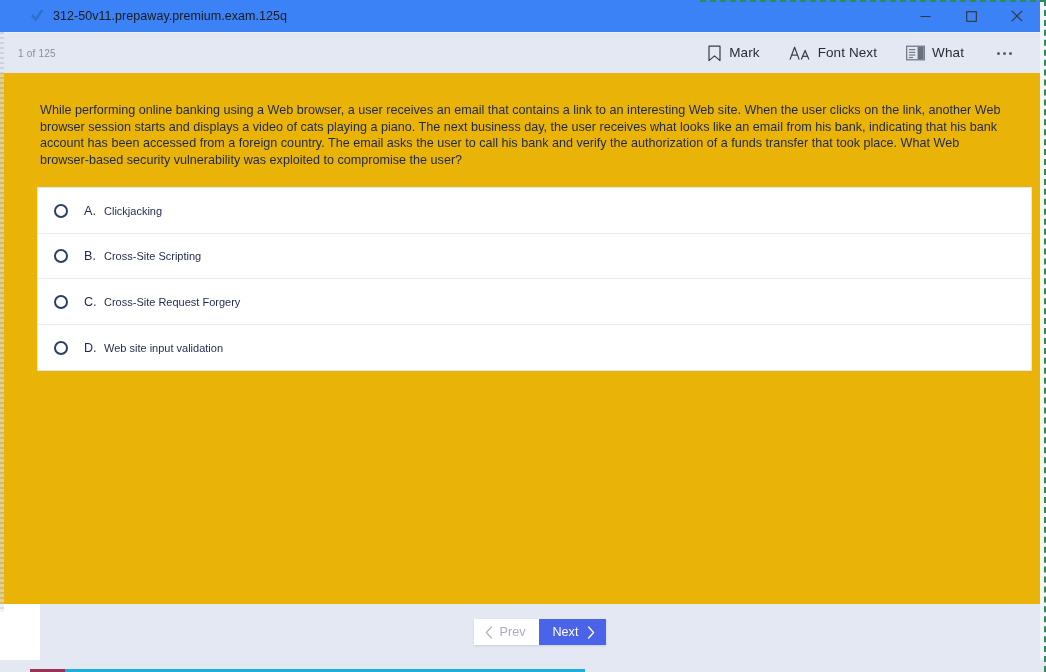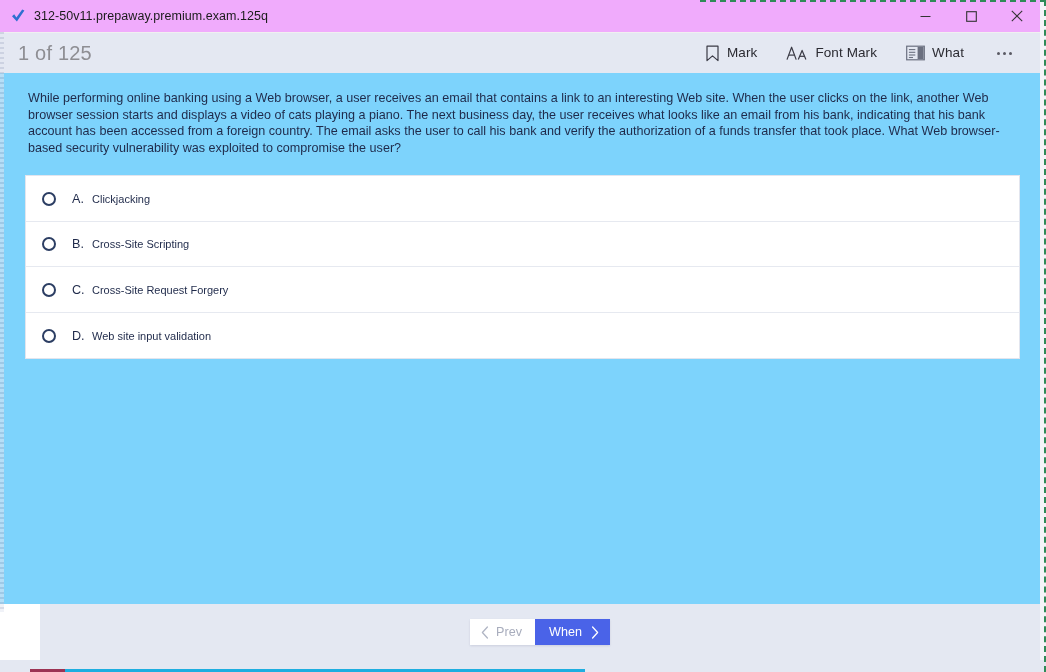--- a/index.html
+++ b/index.html
@@ -44,25 +44,26 @@
     top: 0;
     width: 1040px;
     height: 660px;
     background: #ffffff;
     display: flex;
     flex-direction: column;
   }
 
   .titlebar {
     height: 32px;
-    background: #f0abfc;
+    background: #3b82f6;
     display: flex;
     align-items: center;
     flex: 0 0 auto;
     border-bottom: 1px solid #f0f0f0;
+    padding-left: 19px;
   }
   .app-icon {
     width: 16px;
     height: 16px;
     margin-left: 10px;
     margin-right: 8px;
     flex: 0 0 auto;
     display: block;
   }
   .title-text {
@@ -91,21 +92,21 @@
   .toolbar {
     height: 40px;
     background: #e4e8f2;
     display: flex;
     align-items: center;
     flex: 0 0 auto;
     padding: 0 18px 0 18px;
     box-sizing: border-box;
   }
   .counter {
-    font-size: 20px;
+    font-size: 10px;
     color: #8e8e93;
     flex: 0 0 auto;
     letter-spacing: 0.2px;
   }
   .tool-spacer { flex: 1 1 auto; }
   .tool-btn {
     display: flex;
     gap: 7px;
     padding: 4px 9px;
     margin-left: 11px;
@@ -134,24 +135,24 @@
   .dot {
     width: 3px;
     height: 3px;
     border-radius: 50%;
     background: #5a5a64;
   }
 
   
   .content {
     flex: 1 1 auto;
-    background: #7dd3fc;
+    background: #eab308;
     overflow: hidden;
     position: relative;
-    padding: 0;
+    padding: 12px;
   }
   .question-text {
     margin: 17px 24px 0 28px;
     font-size: 12.6px;
     line-height: 16.6px;
     color: #1f2a4a;
     font-family: "Liberation Sans", sans-serif;
     text-align: left;
     max-width: 990px;
   }
@@ -324,21 +325,21 @@
     </div>
 
 
     <div class="tool-btn">
       <svg class="tool-icon" width="22" height="16" viewBox="0 0 22 16">
         <path d="M1 14.6 L5.6 2.2 L10.2 14.6" fill="none" stroke="#3a3a45" stroke-width="1.2" stroke-linejoin="round"></path>
         <line x1="2.8" y1="10.1" x2="8.4" y2="10.1" stroke="#3a3a45" stroke-width="1.2"></line>
         <path d="M12.3 14.6 L16.1 5.4 L19.9 14.6" fill="none" stroke="#3a3a45" stroke-width="1.2" stroke-linejoin="round"></path>
         <line x1="13.7" y1="11.3" x2="18.5" y2="11.3" stroke="#3a3a45" stroke-width="1.2"></line>
       </svg>
-      <span class="tool-label">Font Mark</span>
+      <span class="tool-label">Font Next</span>
     </div>
 
     <div class="tool-btn">
       <svg class="tool-icon" width="19" height="16" viewBox="0 0 19 16">
         <rect x="0.7" y="1.2" width="17.6" height="13.6" fill="none" stroke="#6b7080" stroke-width="1.2"></rect>
         <rect x="11.6" y="1.9" width="6" height="12.2" fill="#6b7080"></rect>
         <line x1="2.9" y1="4.6" x2="9.3" y2="4.6" stroke="#6b7080" stroke-width="1.1"></line>
         <line x1="2.9" y1="7.3" x2="9.3" y2="7.3" stroke="#6b7080" stroke-width="1.1"></line>
         <line x1="2.9" y1="10" x2="9.3" y2="10" stroke="#6b7080" stroke-width="1.1"></line>
         <line x1="2.9" y1="12.5" x2="7" y2="12.5" stroke="#6b7080" stroke-width="1.1"></line>
@@ -388,21 +389,21 @@
 
   <div class="footer">
     <div class="nav-group">
       <div class="btn-prev">
         <svg class="chev" width="8" height="13" viewBox="0 0 8 13">
           <path d="M6.4 1 L1.4 6.5 L6.4 12" fill="none" stroke="#b0b5c4" stroke-width="1.3" stroke-linecap="round" stroke-linejoin="round"></path>
         </svg>
         <span>Prev</span>
       </div>
       <div class="btn-next">
-        <span>When</span>
+        <span>Next</span>
         <svg class="chev" width="8" height="13" viewBox="0 0 8 13">
           <path d="M1.6 1 L6.6 6.5 L1.6 12" fill="none" stroke="#ffffff" stroke-width="1.3" stroke-linecap="round" stroke-linejoin="round"></path>
         </svg>
       </div>
     </div>
   </div>
 
 </div>
 
 <div class="left-sliver"></div>

